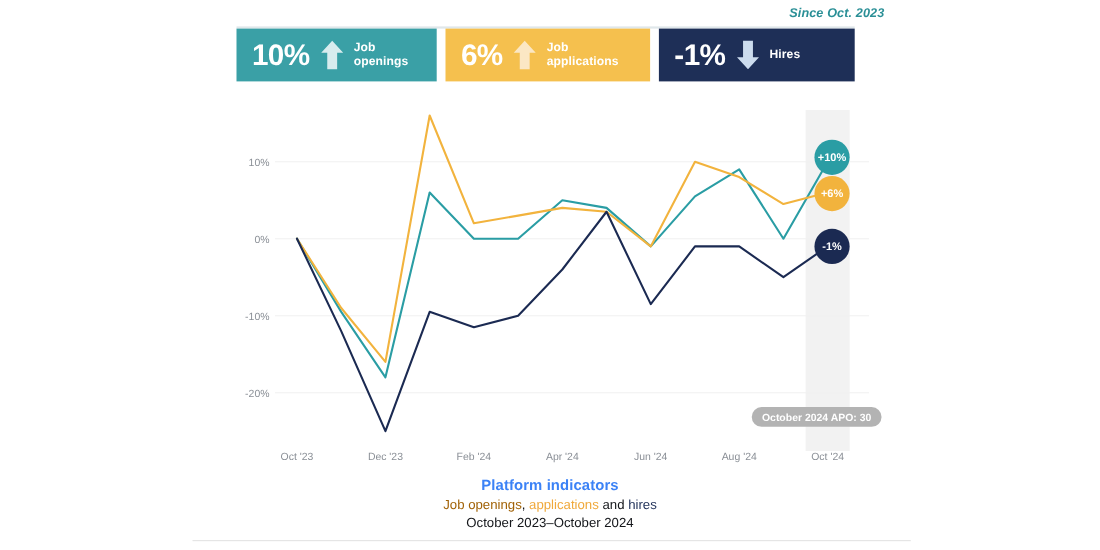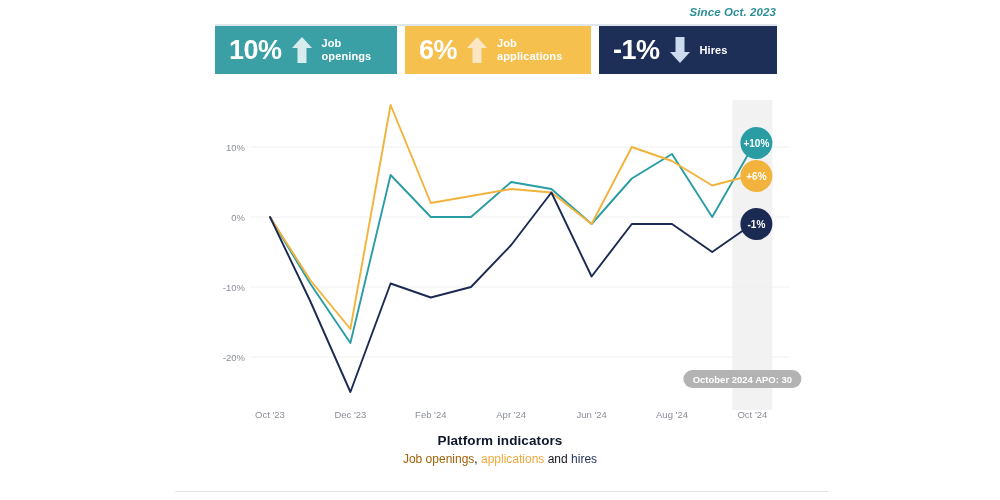--- a/index.html
+++ b/index.html
@@ -6,21 +6,21 @@
   body{
     width:1000px;height:500px;background:#ffffff;
     font-family:"Liberation Sans", sans-serif;
     position:relative;overflow:hidden;
     -webkit-font-smoothing:antialiased;
   }
   #root{position:absolute;left:0;top:0;width:1000px;height:500px;}
 
   
   .since{
-    position:absolute;left:560px;top:6px;width:216px;height:16px;
+    position:absolute;left:588px;top:6px;width:216px;height:16px;
     text-align:right;font-style:italic;font-weight:bold;
     font-size:11.5px;color:#2a8f96;letter-spacing:.1px;
   }
   .hrule-top{
     position:absolute;left:215px;top:24px;width:562px;height:2px;
     background:#dfe7ea;
   }
   .kpi-row{
     position:absolute;left:215px;top:26px;width:562px;height:48px;
     display:flex;gap:8px;
@@ -51,21 +51,21 @@
   svg.chart{display:block;}
   .ytick{font-size:9.5px;fill:#8a8f96;font-family:"Liberation Sans",sans-serif;}
   .xtick{font-size:9.5px;fill:#8a8f96;font-family:"Liberation Sans",sans-serif;}
   .badge-txt{font-size:10px;font-weight:bold;fill:#ffffff;font-family:"Liberation Sans",sans-serif;}
   .tip-txt{font-size:9.5px;font-weight:bold;fill:#ffffff;font-family:"Liberation Sans",sans-serif;}
 
   
   .caption{
     position:absolute;left:0;top:433px;width:1000px;text-align:center;
   }
-  .cap-title{font-size:13.5px;font-weight:bold;color:#0f172a;letter-spacing:.1px;}
+  .cap-title{font-size:13.5px;font-weight:bold;color:#3b82f6;letter-spacing:.1px;}
   .cap-sub{font-size:12px;color:#14161a;margin-top:3px;line-height:1.35;}
   .cap-sub .c-teal{color:#a16207;}
   .cap-sub .c-yellow{color:#f0a93b;}
   .cap-sub .c-navy{color:#1e2f57;}
   .cap-dates{font-size:12px;color:#14161a;line-height:1.35;}
   .hrule-bottom{
     position:absolute;left:175px;top:491px;width:653px;height:1px;background:#e3e3e3;
   }
 </style>
 </head>
@@ -154,17 +154,18 @@
           <text x="756.4000000000001" y="147.5" text-anchor="middle" class="badge-txt">-1%</text>
         </g>
       </svg>
   </div>
 
   <div class="caption">
     <div class="cap-title">Platform indicators</div>
     <div class="cap-sub">
       <span class="c-teal">Job openings</span><span>, </span><span class="c-yellow">applications</span><span> and </span><span class="c-navy">hires</span>
     </div>
+    <div class="cap-dates">October 2023–October 2024</div>
   </div>
 
   <div class="hrule-bottom"></div>
 
 </div>
 
 </body></html>

